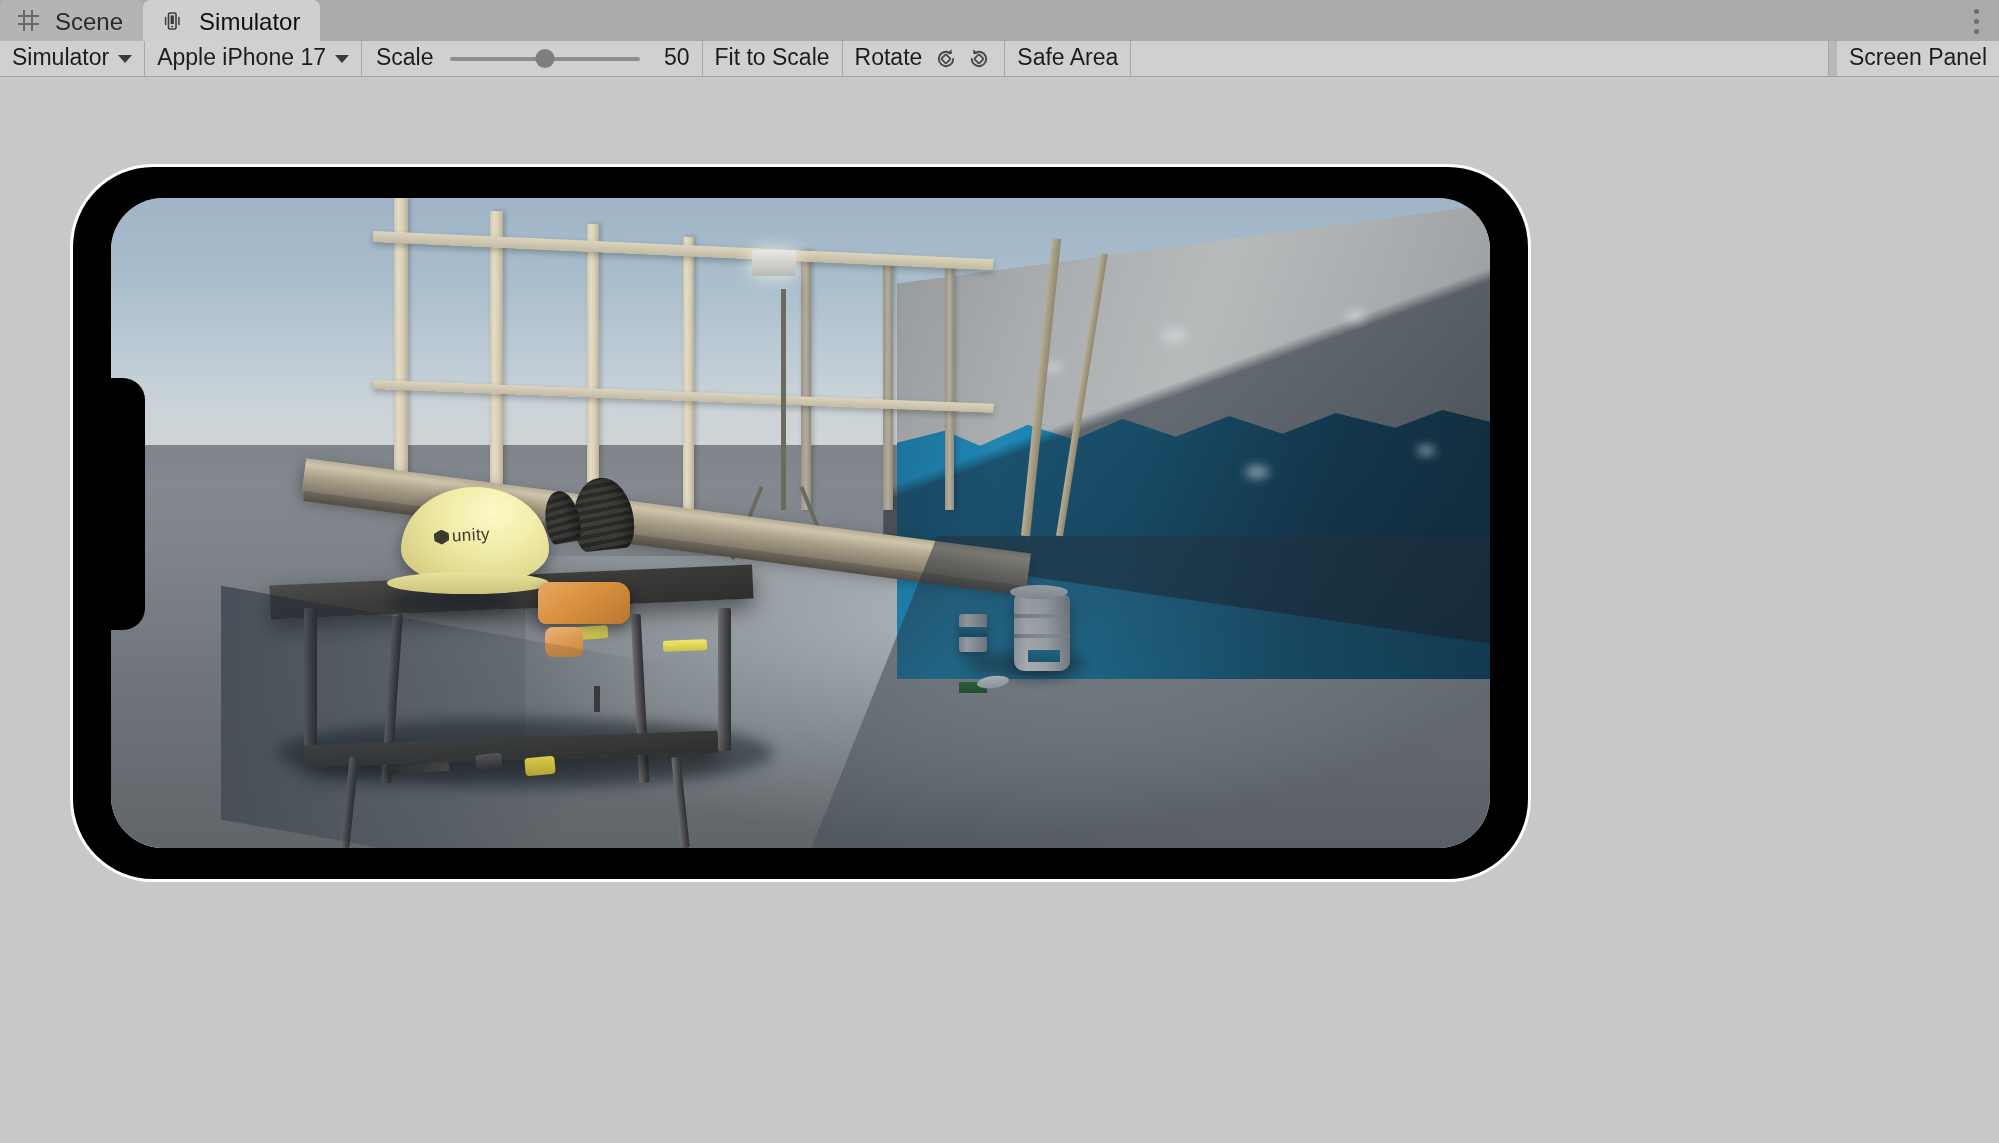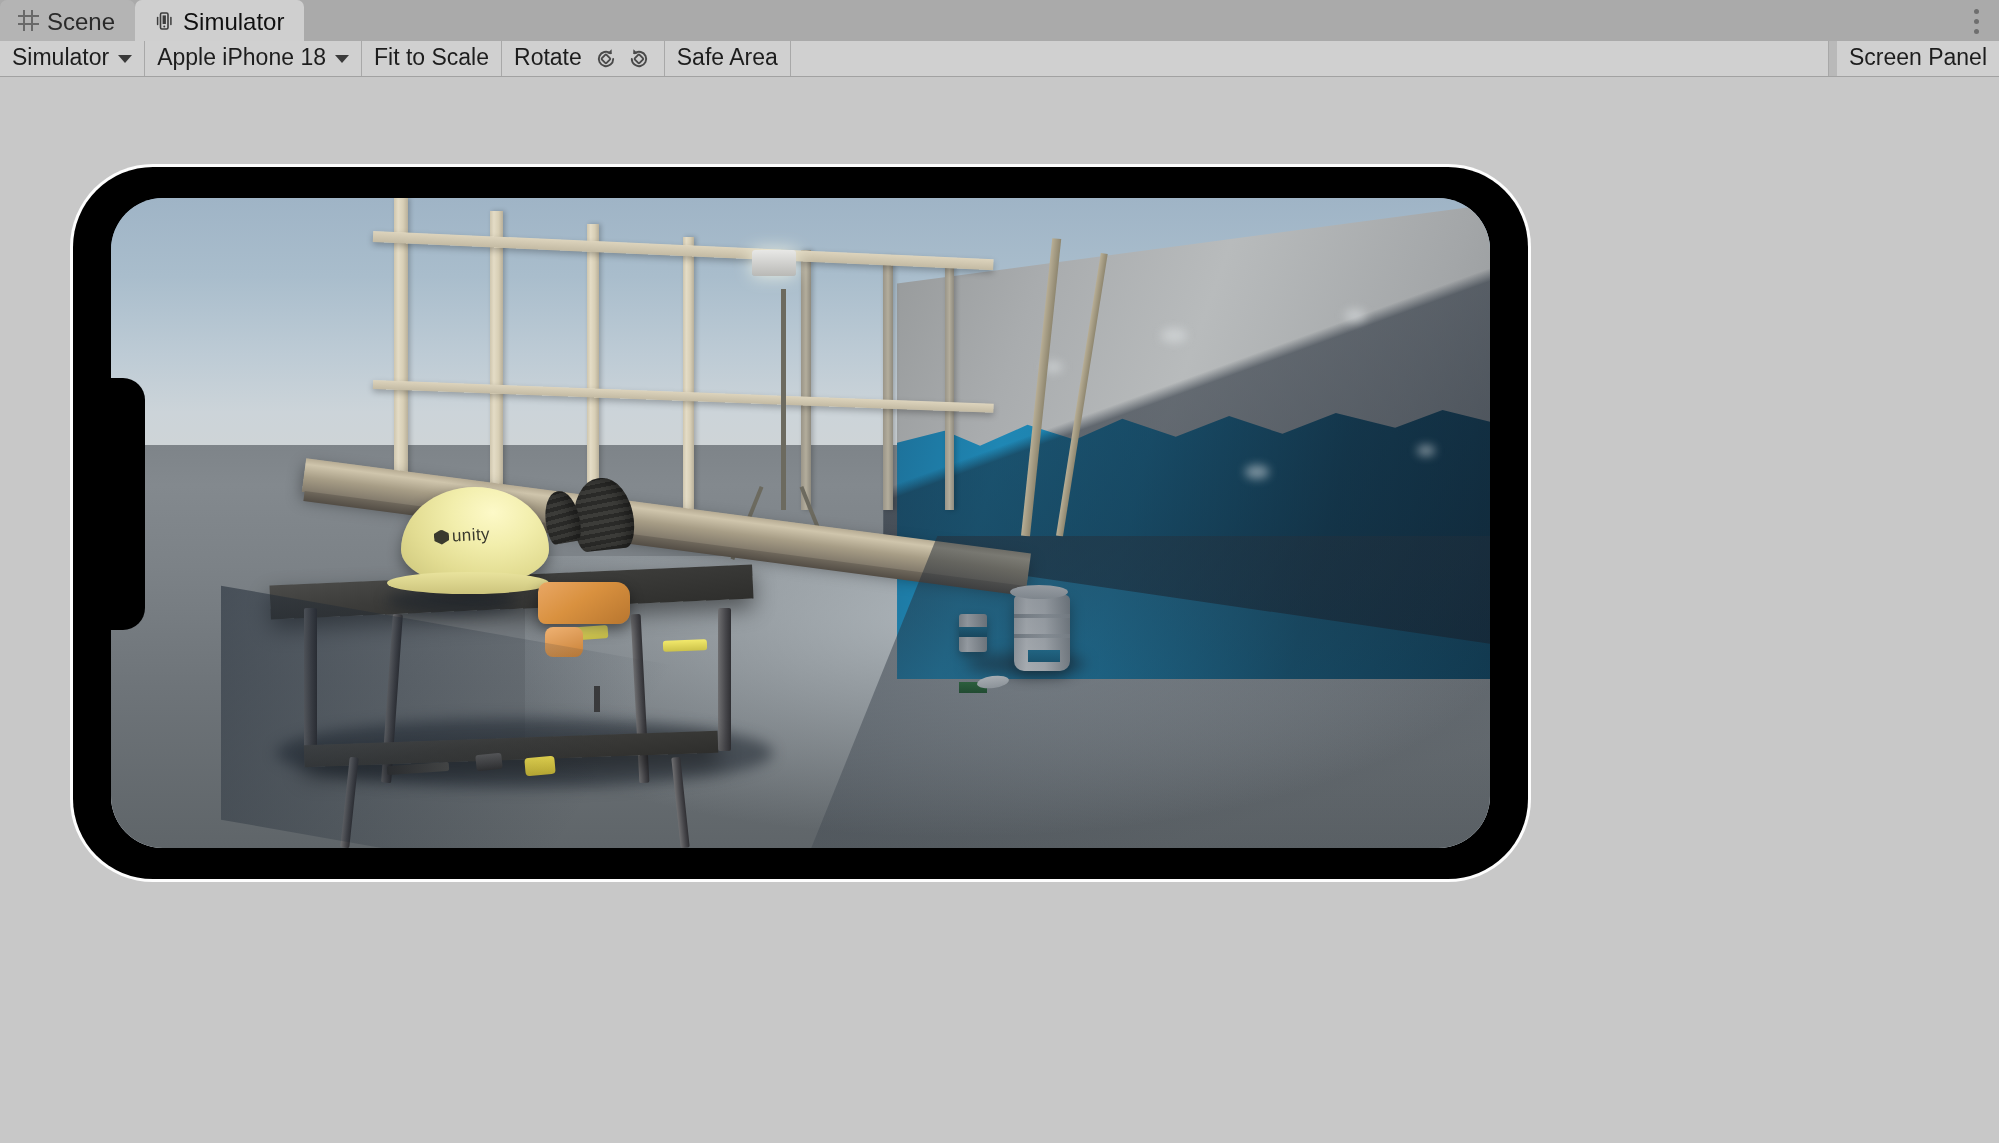--- a/index.html
+++ b/index.html
@@ -32,21 +32,21 @@
     background: #aaaaaa;
     display: flex;
     align-items: flex-end;
     flex: 0 0 auto;
     box-sizing: border-box;
   }
   .tab {
     height: 41px;
     display: flex;
     align-items: center;
-    gap: 8px;
+    gap: 16px;
     padding: 0 20px 0 18px;
     font-size: 24px;
     color: #1c1c1c;
     border-top-left-radius: 7px;
     border-top-right-radius: 7px;
     box-sizing: border-box;
     cursor: default;
     user-select: none;
     white-space: nowrap;
   }
@@ -491,24 +491,32 @@
   </div>
 
   <div class="toolbar">
 
     <div class="tb-btn">
       <span class="tb-label">Simulator</span>
       <span class="caret"></span>
     </div>
 
     <div class="tb-btn">
-      <span class="tb-label">Apple iPhone 18</span>
+      <span class="tb-label">Apple iPhone 17</span>
       <span class="caret"></span>
     </div>
 
+    <div class="scale-group">
+      <span class="tb-label">Scale</span>
+      <span class="slider-track">
+        <span class="rail"></span>
+        <span class="knob" id="scale-knob" style="left: 50%;"></span>
+      </span>
+      <span class="scale-value">50</span>
+    </div>
 
     <div class="tb-btn">
       <span class="tb-label">Fit to Scale</span>
     </div>
 
     <div class="tb-btn">
       <span class="tb-label">Rotate</span>
       <span style="margin-left:4px">
         <svg class="rot-ico" viewBox="0 0 26 26" aria-hidden="true">
           <path d="M20.2 13a7.2 7.2 0 1 1-2.9-5.8" fill="none" stroke="#4a4a4a" stroke-width="1.9" stroke-linecap="round"></path>

